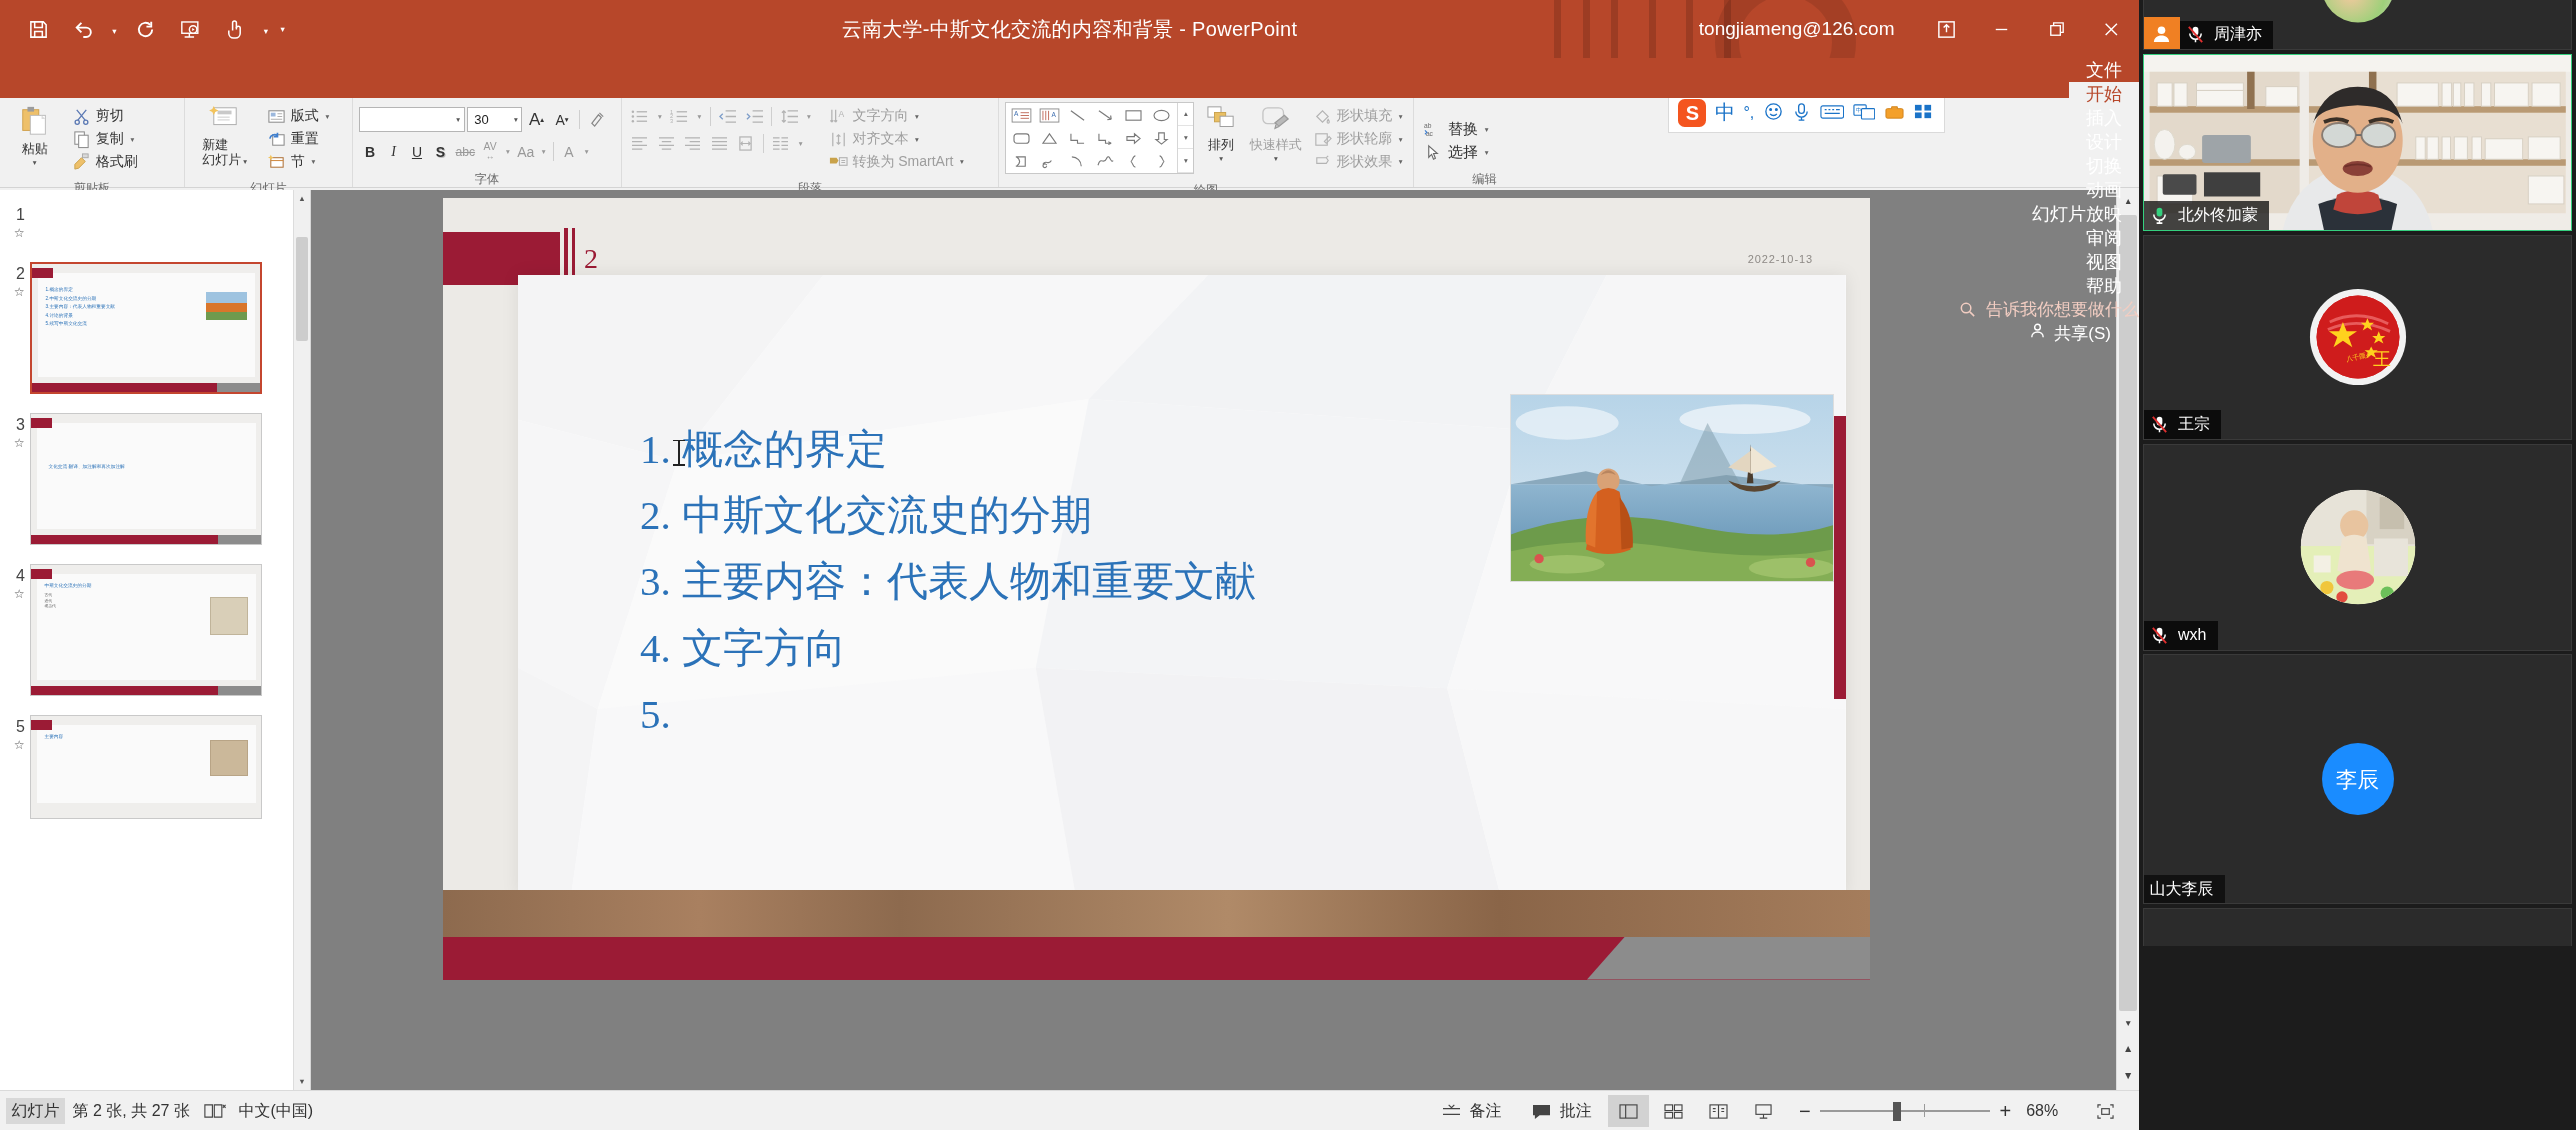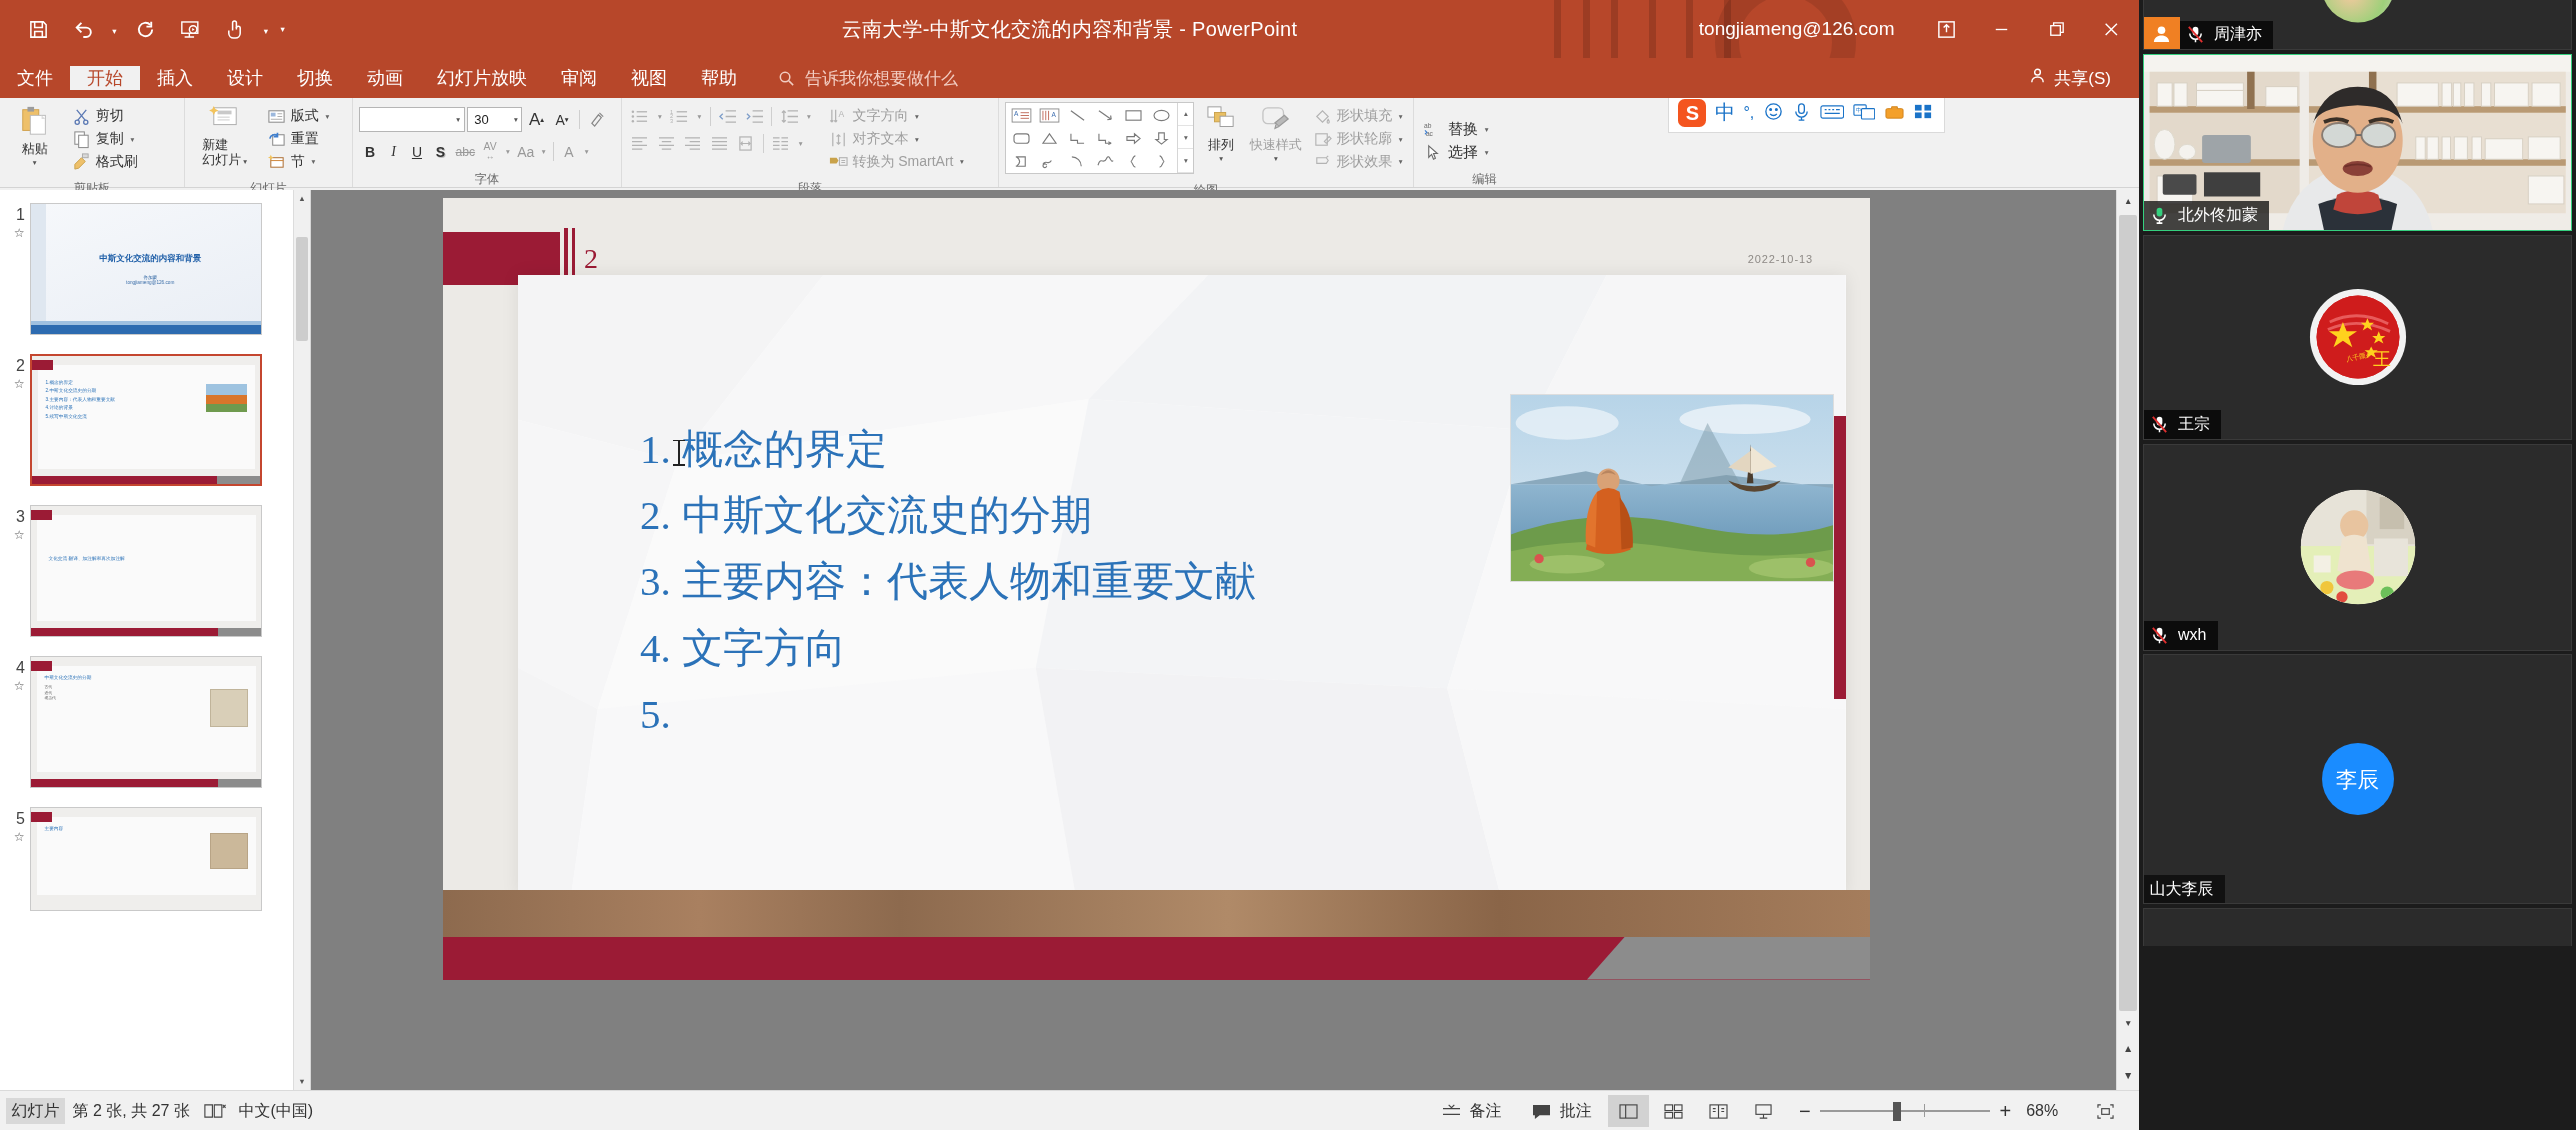--- a/index.html
+++ b/index.html
@@ -24,21 +24,21 @@
   .qat .caret { width:15px; height:43px; display:flex; align-items:flex-end; justify-content:center;
      padding-bottom:15px; color:#fff; font-size:8.5px; cursor:pointer;}
   .tb-title { position:absolute; left:0; right:0; top:0; height:58px; line-height:58px; text-align:center;
      color:#fff; font-size:20px; letter-spacing:0.3px; white-space:nowrap; z-index:2;}
   .tb-right { position:absolute; right:0; top:0; height:58px; display:flex; align-items:center; z-index:3; }
   .tb-acct { color:#fff; font-size:19px; padding:0 24.5px; cursor:pointer; }
   .tb-icon { width:55px; height:58px; display:flex; align-items:center; justify-content:center;
      color:#fff; cursor:pointer; }
 
   
-  .rtabs { position:relative; height:40px; background:#b7472a; display:flex; align-items:center; z-index:2;}
+  .rtabs { position:relative; height:40px; background:#b7472a; display:flex; align-items:flex-end; z-index:2;flex-direction:column;}
   .rtab { padding:0 17px; display:flex; align-items:center; color:#fff; font-size:18px; cursor:pointer; }
   .rtab.file { color:#fff; }
   .rtab.active { background:#f1f1f1; color:#b7472a; }
   .rsearch { display:flex; align-items:center; gap:9.4px; color:#f2cdc2; font-size:17px;
      padding-left:22.6px; cursor:text; }
   .tellme-ic { width:19px; height:19px; }
   .share { margin-left:auto; display:flex; align-items:center; gap:7.5px; color:#fff;
      font-size:17px; padding-right:28px; cursor:pointer; }
 
   
@@ -807,28 +807,20 @@
     </div>
 
     <div class="workarea">
 
       <div class="thumbpane">
         <div class="thumbs">
 
           <div class="thumbrow">
             <div class="thumbnum">
               <span>1</span><span class="star">☆</span>
-            </div>
-            <div class="thumbbox">
-              <div style="position:absolute;inset:0;background:linear-gradient(160deg,#f6f8fb,#e9eef5)"></div>
-              <div style="position:absolute;left:0;top:0;width:15px;height:100%;background:#dfe7f0"></div>
-              <div style="position:absolute;left:24.5px;top:49px;right:17px;text-align:center;font-size:8.5px;color:#1f5fa8;font-weight:bold">中斯文化交流的内容和背景</div>
-              <div style="position:absolute;left:24.5px;top:70px;right:17px;text-align:center;font-size:4.7px;color:#3b6ea8">佟加蒙<br>tongjiameng@126.com</div>
-              <div style="position:absolute;left:0;right:0;bottom:0;height:9.4px;background:#2d6bb0"></div>
-              <div style="position:absolute;left:0;right:0;bottom:9.4px;height:3.8px;background:#9fc0e0"></div>
             </div>
           </div>
 
           <div class="thumbrow sel">
             <div class="thumbnum">
               <span>2</span><span class="star">☆</span>
             </div>
             <div class="thumbbox">
               <div style="position:absolute;inset:0;background:#efeeec"></div>
               <div style="position:absolute;left:5.7px;top:9.4px;right:5.7px;bottom:15px;background:#fafafa"></div>

